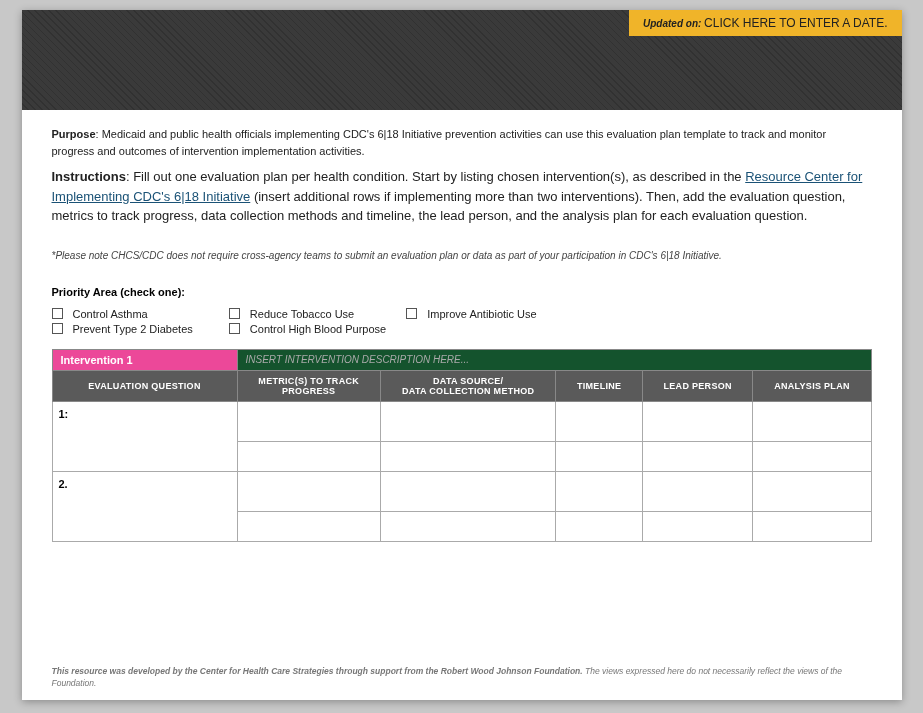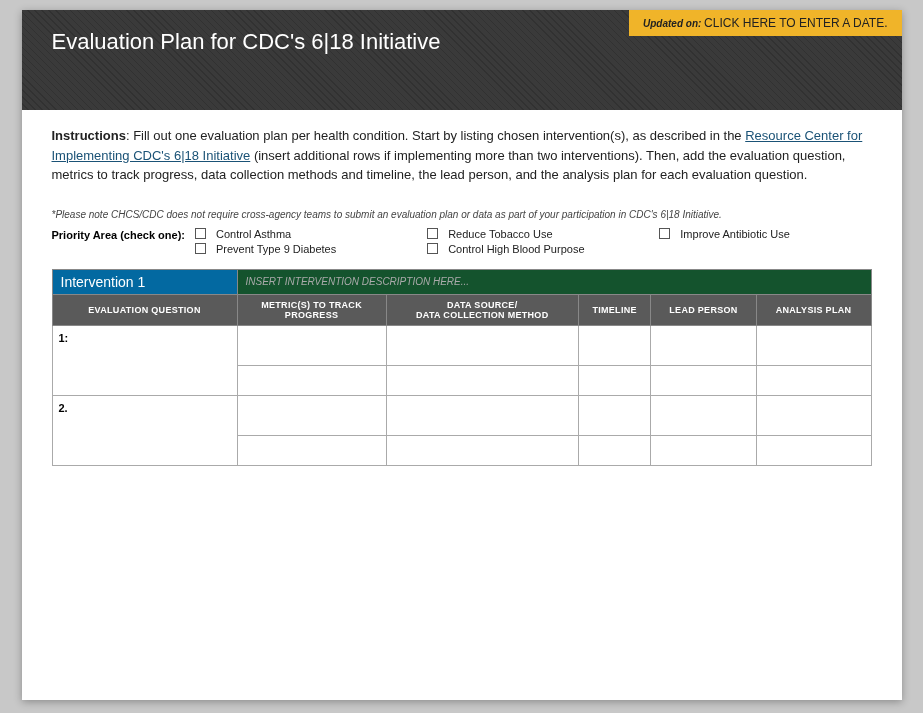--- a/index.html
+++ b/index.html
@@ -85,29 +85,30 @@
       margin-bottom: 24px;
     }
     .instructions-block a {
       color: #1a5276;
       text-decoration: underline;
     }
     .note-block {
       font-size: 10px;
       font-style: italic;
       color: #444;
-      margin-bottom: 8px;
+      margin-bottom: 24px;
     }
     
     .priority-area {
       display: flex;
       align-items: flex-start;
       gap: 10px;
       margin-bottom: 14px;
       font-size: 11px;
+      flex-direction: column;
     }
     .priority-label {
       font-weight: bold;
       white-space: nowrap;
       padding-top: 1px;
     }
     .checkboxes-grid {
       display: grid;
       grid-template-columns: repeat(3, 1fr);
       gap: 3px 20px;
@@ -133,40 +134,40 @@
       border-collapse: collapse;
       font-size: 10px;
       margin-bottom: 4px;
     }
     .intervention-header-row td {
       border: 1px solid #888;
       padding: 4px 8px;
       vertical-align: middle;
     }
     .intervention-title-cell {
-      background: #0369a1;
+      background: #ec4899;
       color: #fff;
-      font-weight: normal;
-      font-size: 14px;
+      font-weight: bold;
+      font-size: 11px;
       width: 185px;
     }
     .intervention-desc-cell {
       background: #14532d;
       color: #aaa;
       font-style: italic;
       font-size: 10px;
     }
     .col-header-row td {
       background: #5a5a5a;
       color: #fff;
       font-weight: bold;
       font-size: 9px;
       text-align: center;
       border: 1px solid #888;
-      padding: 5px 4px;
+      padding: 5px 20px;
       text-transform: uppercase;
       letter-spacing: 0.3px;
     }
     .data-row td {
       border: 1px solid #aaa;
       padding: 4px 6px;
       vertical-align: top;
       height: 40px;
     }
     .data-row td.row-label {
@@ -199,25 +200,27 @@
 </head>
 <body>
 
 <div class="page">
 
   <div class="header-banner">
     <div class="updated-badge">
       <span class="label">Updated on:</span>
       <span class="value">CLICK HERE TO ENTER A DATE.</span>
     </div>
-    <div class="page-title-sub">Evaluation Plan for CDC's 6|18 Initiative</div>
   </div>
 
   <div class="content">
 
+    <div class="purpose-block">
+      <b>Purpose</b><span>: Medicaid and public health officials implementing CDC's 6|18 Initiative prevention activities can use this evaluation plan template to track and monitor progress and outcomes of intervention implementation activities.</span>
+    </div>
 
     <div class="instructions-block">
       <b>Instructions</b><span>: Fill out one evaluation plan per health condition. Start by listing chosen intervention(s), as described in the </span><a href="#">Resource Center for Implementing CDC's 6|18 Initiative</a><span> (insert additional rows if implementing more than two interventions). Then, add the evaluation question, metrics to track progress, data collection methods and timeline, the lead person, and the analysis plan for each evaluation question.</span>
     </div>
 
     <div class="note-block">*Please note CHCS/CDC does not require cross-agency teams to submit an evaluation plan or data as part of your participation in CDC's 6|18 Initiative.</div>
 
     <div class="priority-area">
       <span class="priority-label">Priority Area (check one):</span>
       <div class="checkboxes-grid">
@@ -228,21 +231,21 @@
         <div class="checkbox-item">
           <span class="checkbox-box"></span>
           <span>Reduce Tobacco Use</span>
         </div>
         <div class="checkbox-item">
           <span class="checkbox-box"></span>
           <span>Improve Antibiotic Use</span>
         </div>
         <div class="checkbox-item">
           <span class="checkbox-box"></span>
-          <span>Prevent Type 9  Diabetes</span>
+          <span>Prevent Type 2  Diabetes</span>
         </div>
         <div class="checkbox-item">
           <span class="checkbox-box"></span>
           <span>Control High Blood Purpose</span>
         </div>
       </div>
     </div>
 
     <table class="intervention-table">
 
@@ -290,14 +293,17 @@
         <td></td>
         <td></td>
         <td></td>
         <td></td>
       </tr>
     </tbody>
       </table>
 
   </div>
 
+  <div class="footer">
+    <b>This resource was developed by the Center for Health Care Strategies through support from the Robert Wood Johnson Foundation.</b><span> The views expressed here do not necessarily reflect the views of the Foundation.</span>
+  </div>
 
 </div>
 
 </body></html>

